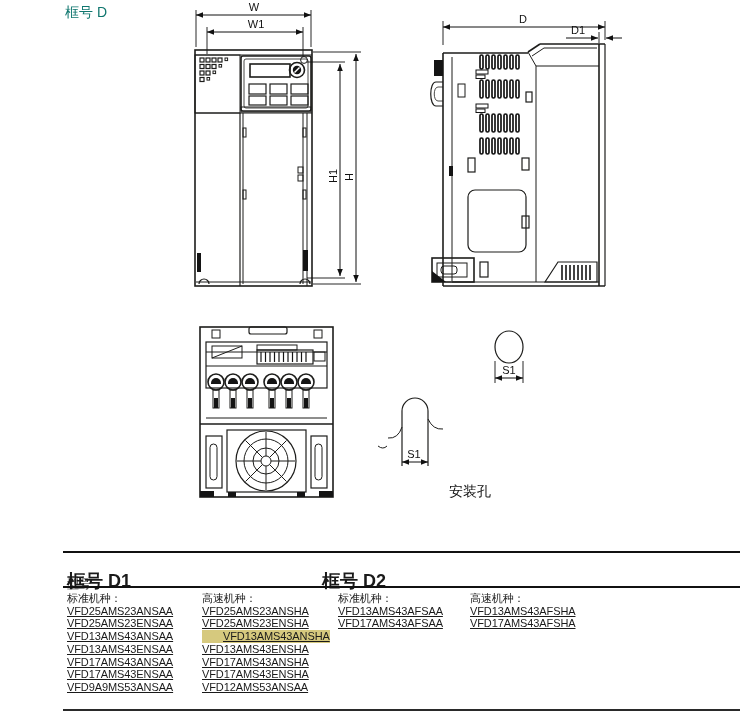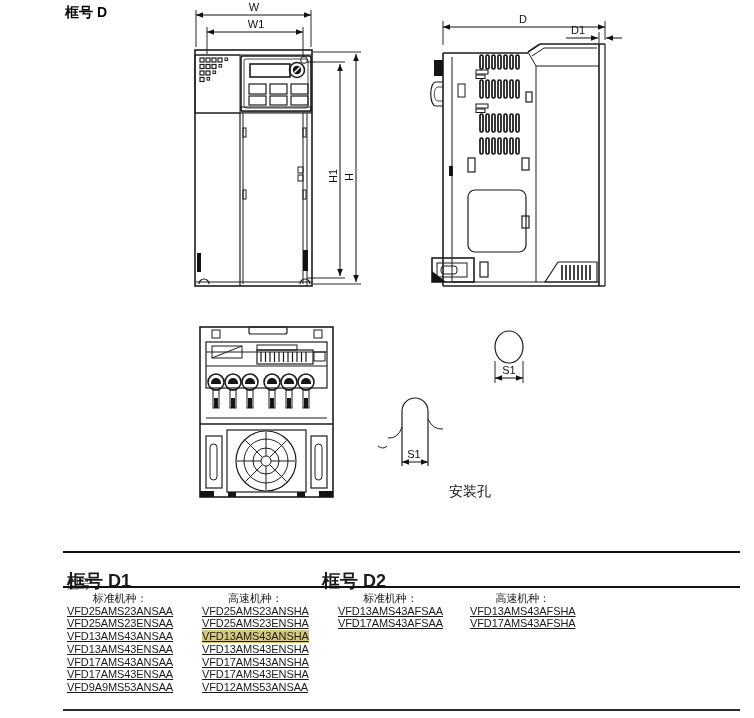--- a/index.html
+++ b/index.html
@@ -1,38 +1,38 @@
 <!DOCTYPE html>
 <html style="--hl: #d6c97e;"><head>
 <meta charset="utf-8">
 <style>
   html,body{margin:0;padding:0;background:#fff;}
   body{width:754px;height:718px;position:relative;font-family:"Liberation Sans",sans-serif;color:#1a1a1a;}
   .abs{position:absolute;}
-  #page-title{left:65px;top:4px;font-size:14px;font-weight:bold;color:#000000;}
+  #page-title{left:65px;top:4px;font-size:14px;font-weight:normal;color:#0f766e;}
   svg text{font-family:"Liberation Sans",sans-serif;font-size:11px;fill:#111;}
   .dim{stroke:#111;stroke-width:1;fill:none;marker-start:url(#ah);marker-end:url(#ah);}
   .dim1{stroke:#111;stroke-width:1;fill:none;marker-end:url(#ah);}
   .ext{stroke:#111;stroke-width:0.9;fill:none;}
   .ln{stroke:#1d1d1b;fill:none;}
   .w16{stroke-width:1.6;} .w12{stroke-width:1.2;} .w08{stroke-width:0.8;}
   .blk{fill:#141414;stroke:none;}
   
   .rule{position:absolute;left:63px;width:677px;background:#111;}
   .rule-top{top:551px;height:2.4px;}
   .rule-head{top:586px;height:1.6px;}
   .rule-bottom{top:709px;height:2.2px;background:#2a2a2a;}
   .t-title{position:absolute;left:67px;top:576px;font-size:12px;font-weight:normal;}
   .t-frame{position:absolute;top:569px;font-size:18px;font-weight:bold;}
   .f1{left:67px;} .f2{left:322px;}
-  .col{position:absolute;top:592px;font-size:11px;line-height:12.7px;letter-spacing:-0.1px;text-align:center;}
+  .col{position:absolute;top:592px;font-size:11px;line-height:12.7px;letter-spacing:-0.1px;}
   .c1{left:67px;} .c2{left:202px;} .c3{left:338px;} .c4{left:470px;}
   .col-h{font-size:11px;}
   .model{width:max-content;white-space:pre;text-decoration:underline;}
-  .hl{background:var(--hl,#d6c97e);}
+  .hl{background:var(--hl,#d6c97e);padding-left:21px;}
 </style>
 </head>
 <body>
 
 <div id="page-title" class="abs">框号 D</div>
 
 <svg class="abs" style="left:0;top:0" width="754" height="530" viewBox="0 0 754 530">
   <defs>
     <marker id="ah" viewBox="0 0 10 10" refX="10" refY="5" markerWidth="9" markerHeight="7" orient="auto-start-reverse">
       <path d="M0,1 L10,5 L0,9 z" fill="#111"></path>

